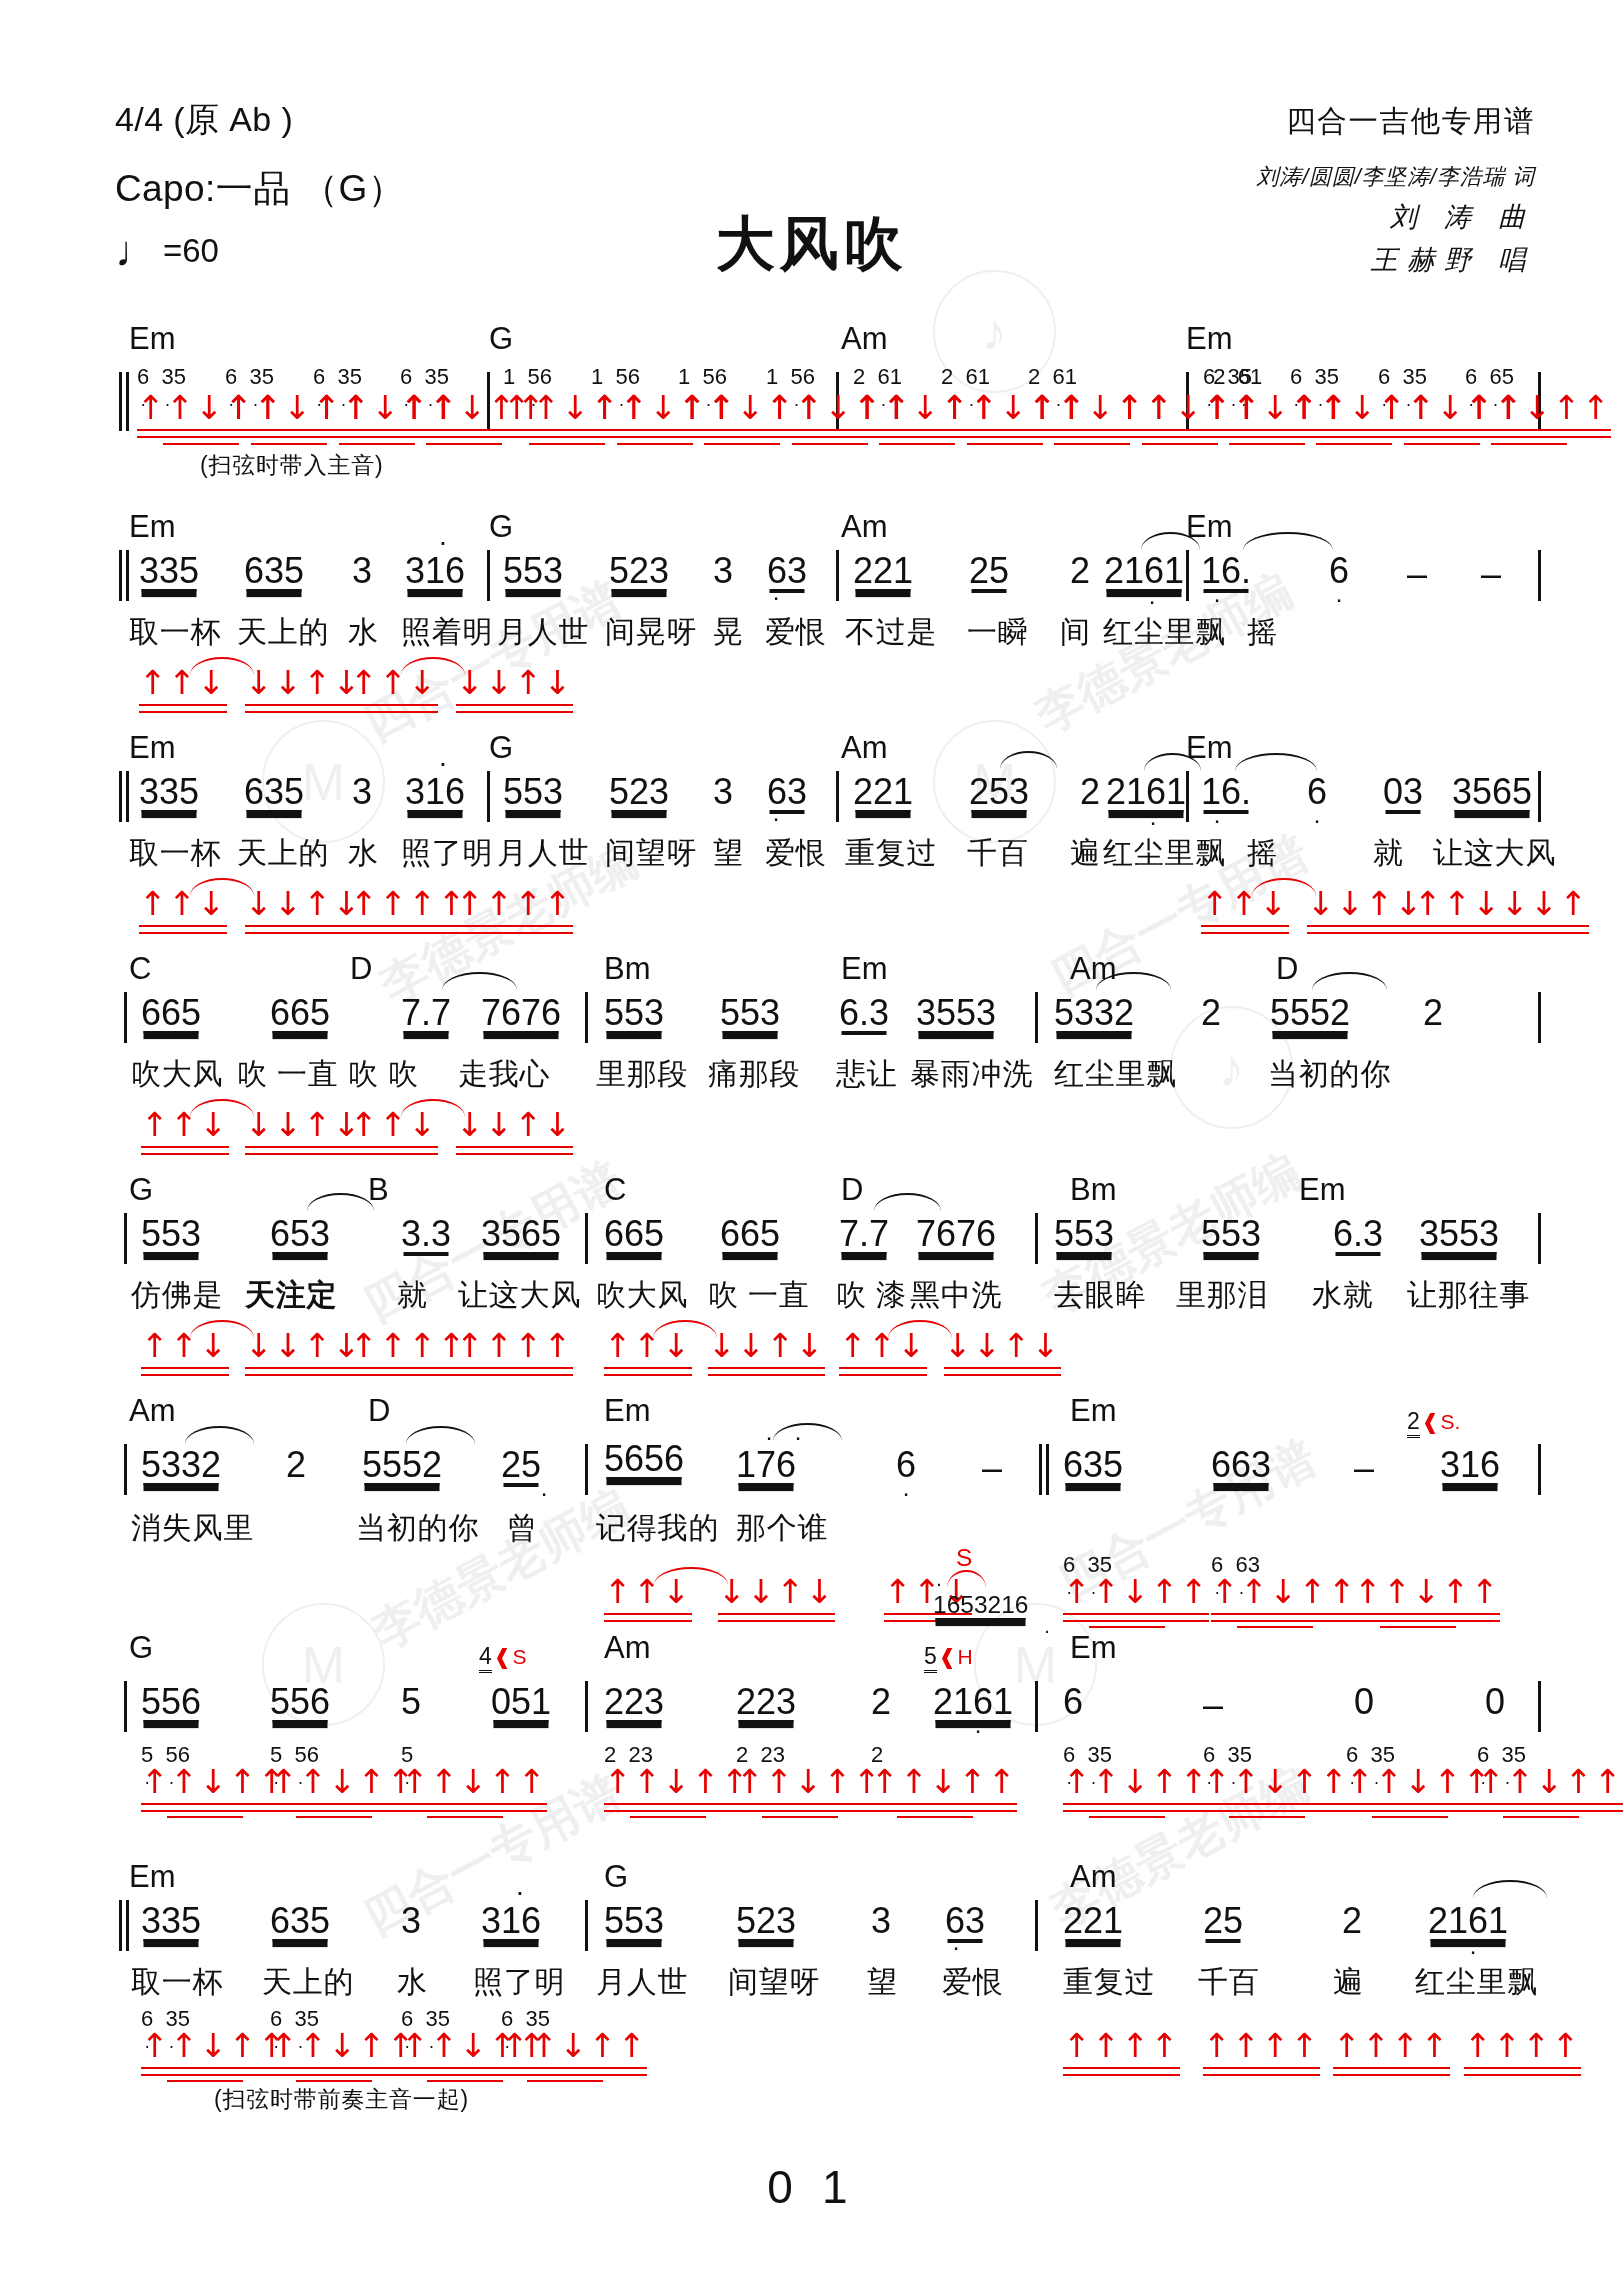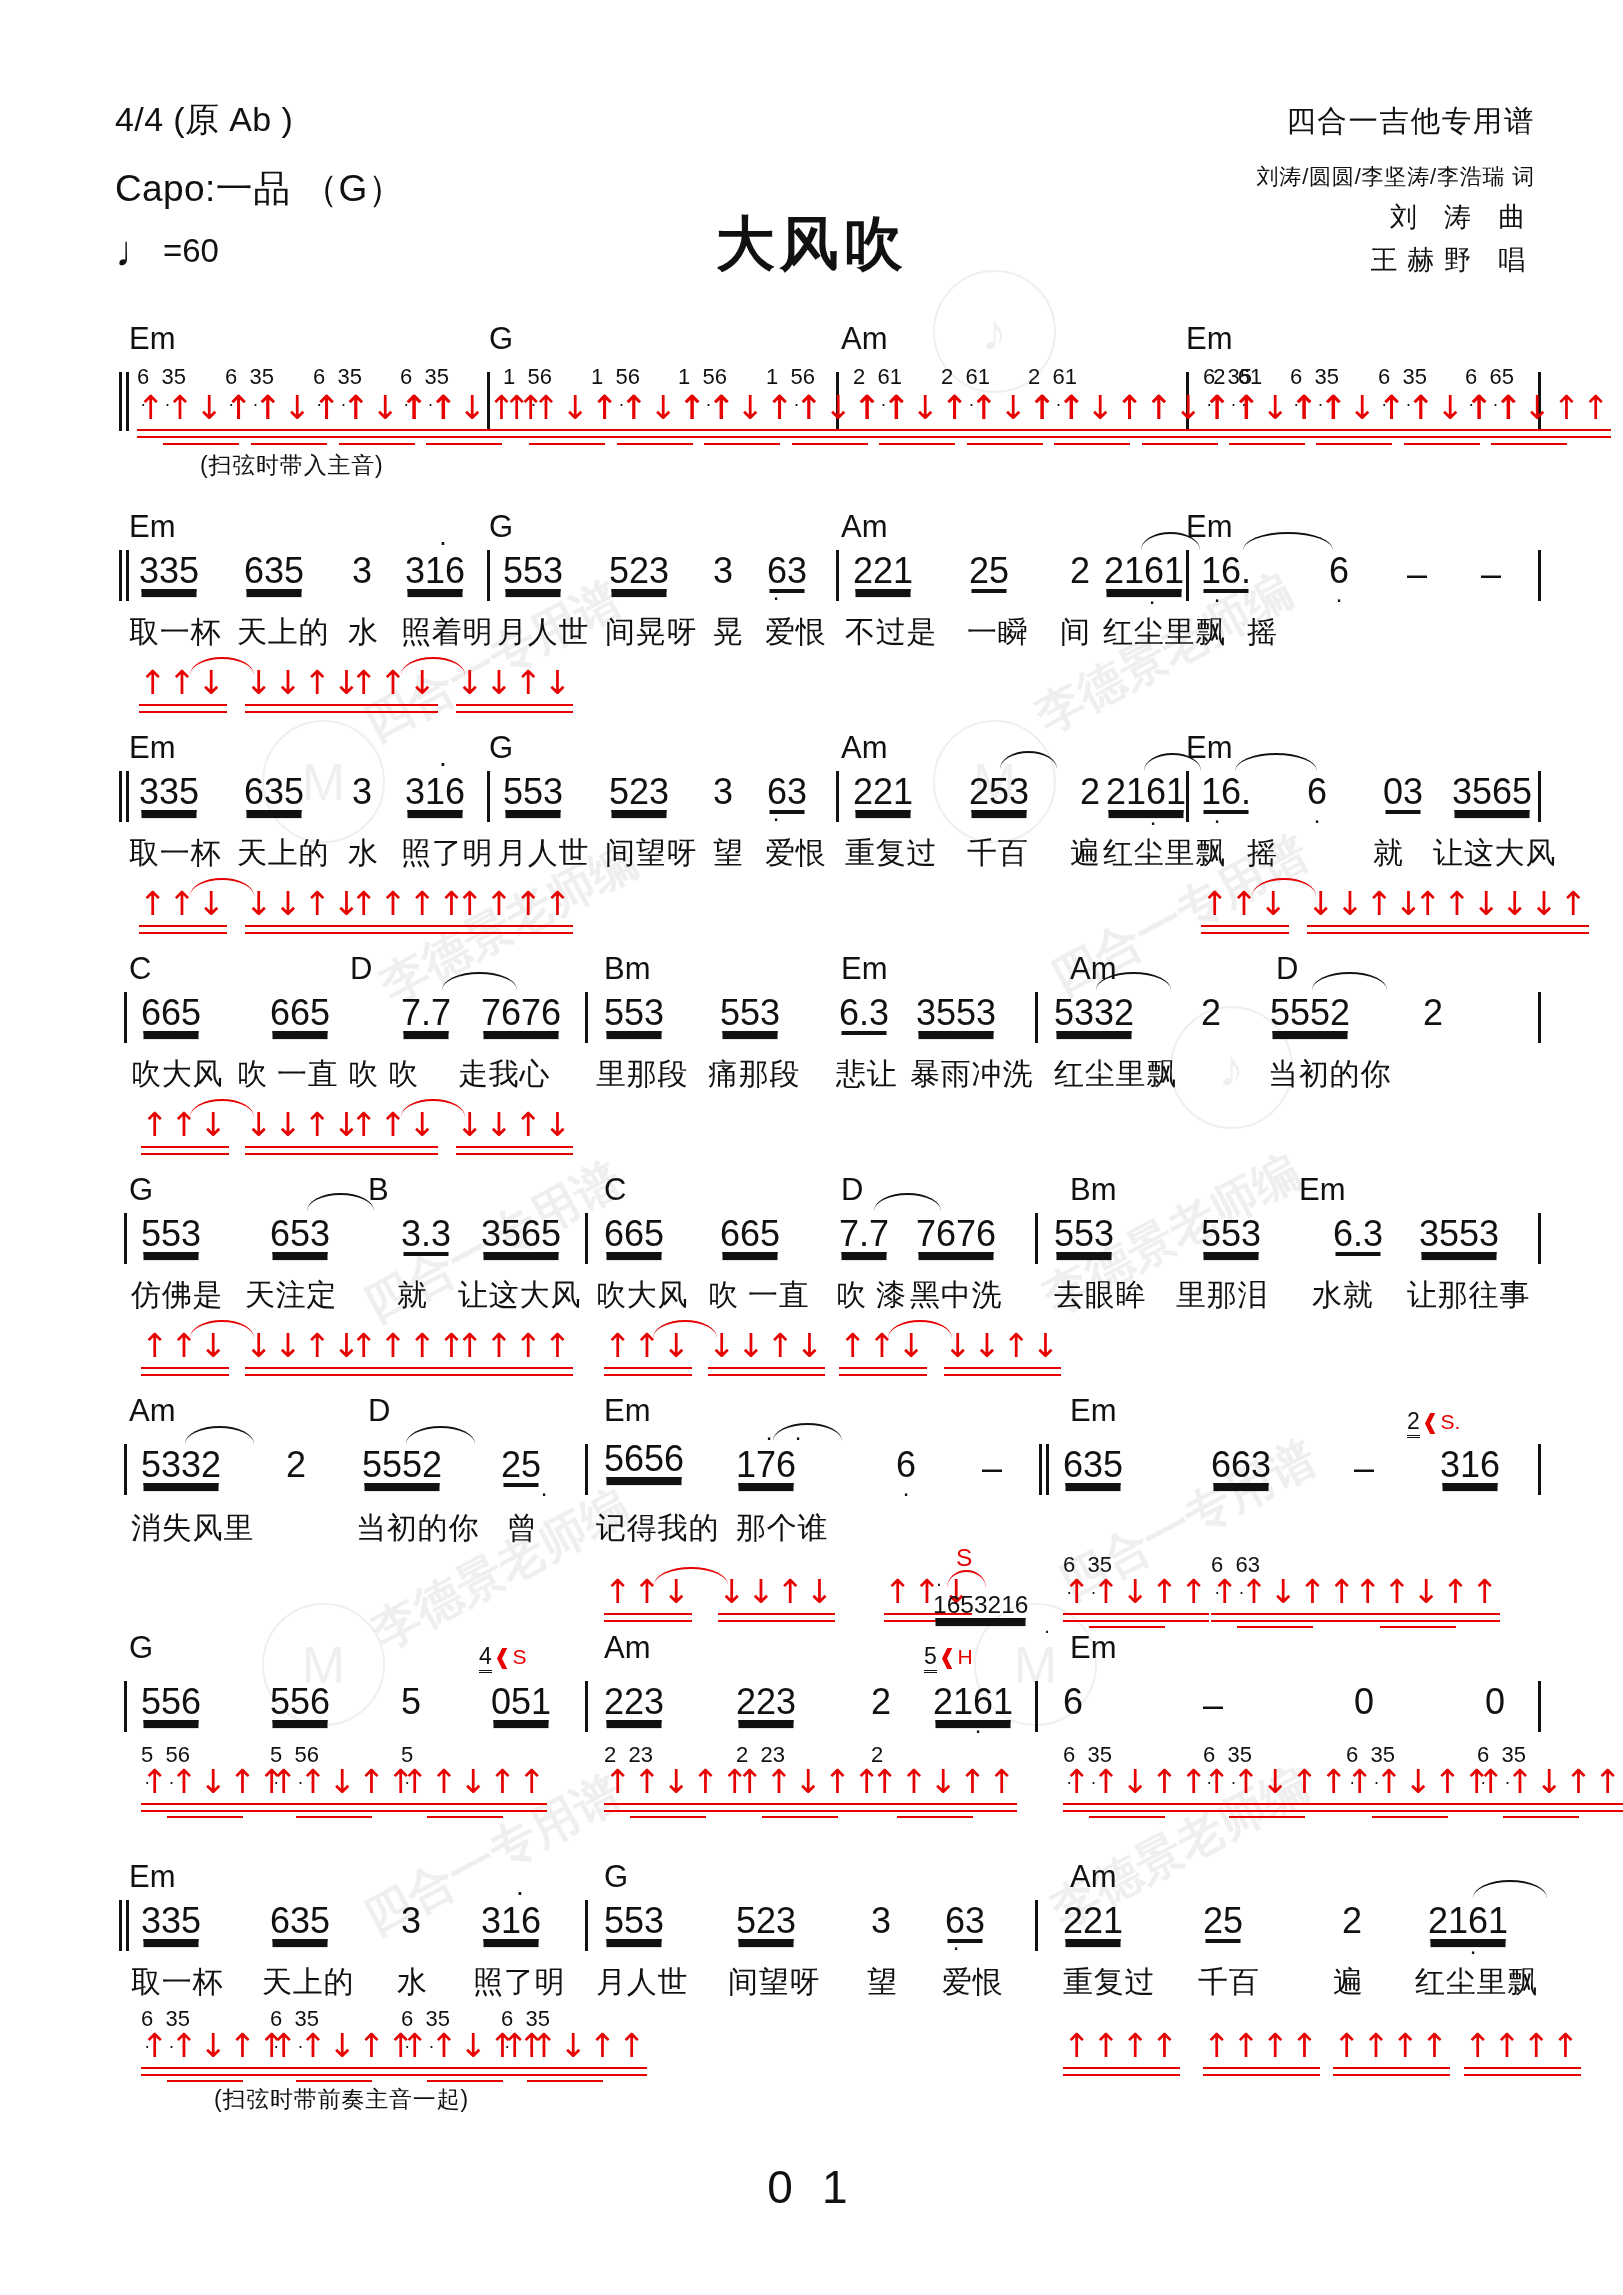--- a/index.html
+++ b/index.html
@@ -42,21 +42,21 @@
   .capo  { font-size:37px; margin-top:21px; letter-spacing:0.4px; }
   .tempo { font-size:33px; margin-top:18px; display:flex; align-items:center; gap:4.9px;}
   .qnote { font-size:43px; line-height:.8; }
 
   .hdr-center { position:absolute; left:0; right:0; top:205px; text-align:center; }
   .song-title { font-size:59px; font-weight:700; letter-spacing:4.9px; }
   .song-sub   { font-size:28px; margin-top:9.8px; letter-spacing:1.6px; }
 
   .hdr-right { position:absolute; right:88px; top:102px; text-align:right; }
   .brand { font-size:29.5px; letter-spacing:1.6px; margin-bottom:19.6px;}
-  .credit { font-size:22px; letter-spacing:0.8px; margin-bottom:7.4px; }
+  .credit { font-size:22px; letter-spacing:0.8px; margin-bottom:7.4px;font-style:italic; }
   .credit.big { font-size:27px; letter-spacing:9.8px; }
 
   
   .system { position:relative; width:100%; }
   .chordrow { position:relative; height:38px; }
   .chord {
     position:absolute; bottom:0;
     font-size:31px; font-weight:400; letter-spacing:0px;
     white-space:nowrap;
   }
@@ -547,21 +547,21 @@
       <div class="ng beam2" style="left:916px;top:8.2px;">7676</div>
 
       <div class="ng beam2" style="left:1054px;top:8.2px;">553</div>
       <div class="ng beam2" style="left:1201px;top:8.2px;">553</div>
       <div class="ng beam-sgl" style="left:1333px;top:8.2px;">6.3</div>
       <div class="ng beam2" style="left:1419px;top:8.2px;">3553</div>
     </div>
 
     <div class="lyricrow">
       <div class="ly" style="left:131px;">仿佛是</div>
-      <div class="ly" style="left:245px;">天注定</div>
+      <div class="ly" style="left:245px;font-weight:bold;">天注定</div>
       <div class="ly" style="left:397px;">就</div>
       <div class="ly" style="left:458px;">让这大风</div>
       <div class="ly" style="left:596px;">吹大风</div>
       <div class="ly" style="left:708px;">吹 一直</div>
       <div class="ly" style="left:836px;">吹 漆</div>
       <div class="ly" style="left:910px;">黑中洗</div>
       <div class="ly" style="left:1054px;">去眼眸</div>
       <div class="ly" style="left:1176px;">里那泪</div>
       <div class="ly" style="left:1312px;">水就</div>
       <div class="ly" style="left:1407px;">让那往事</div>

